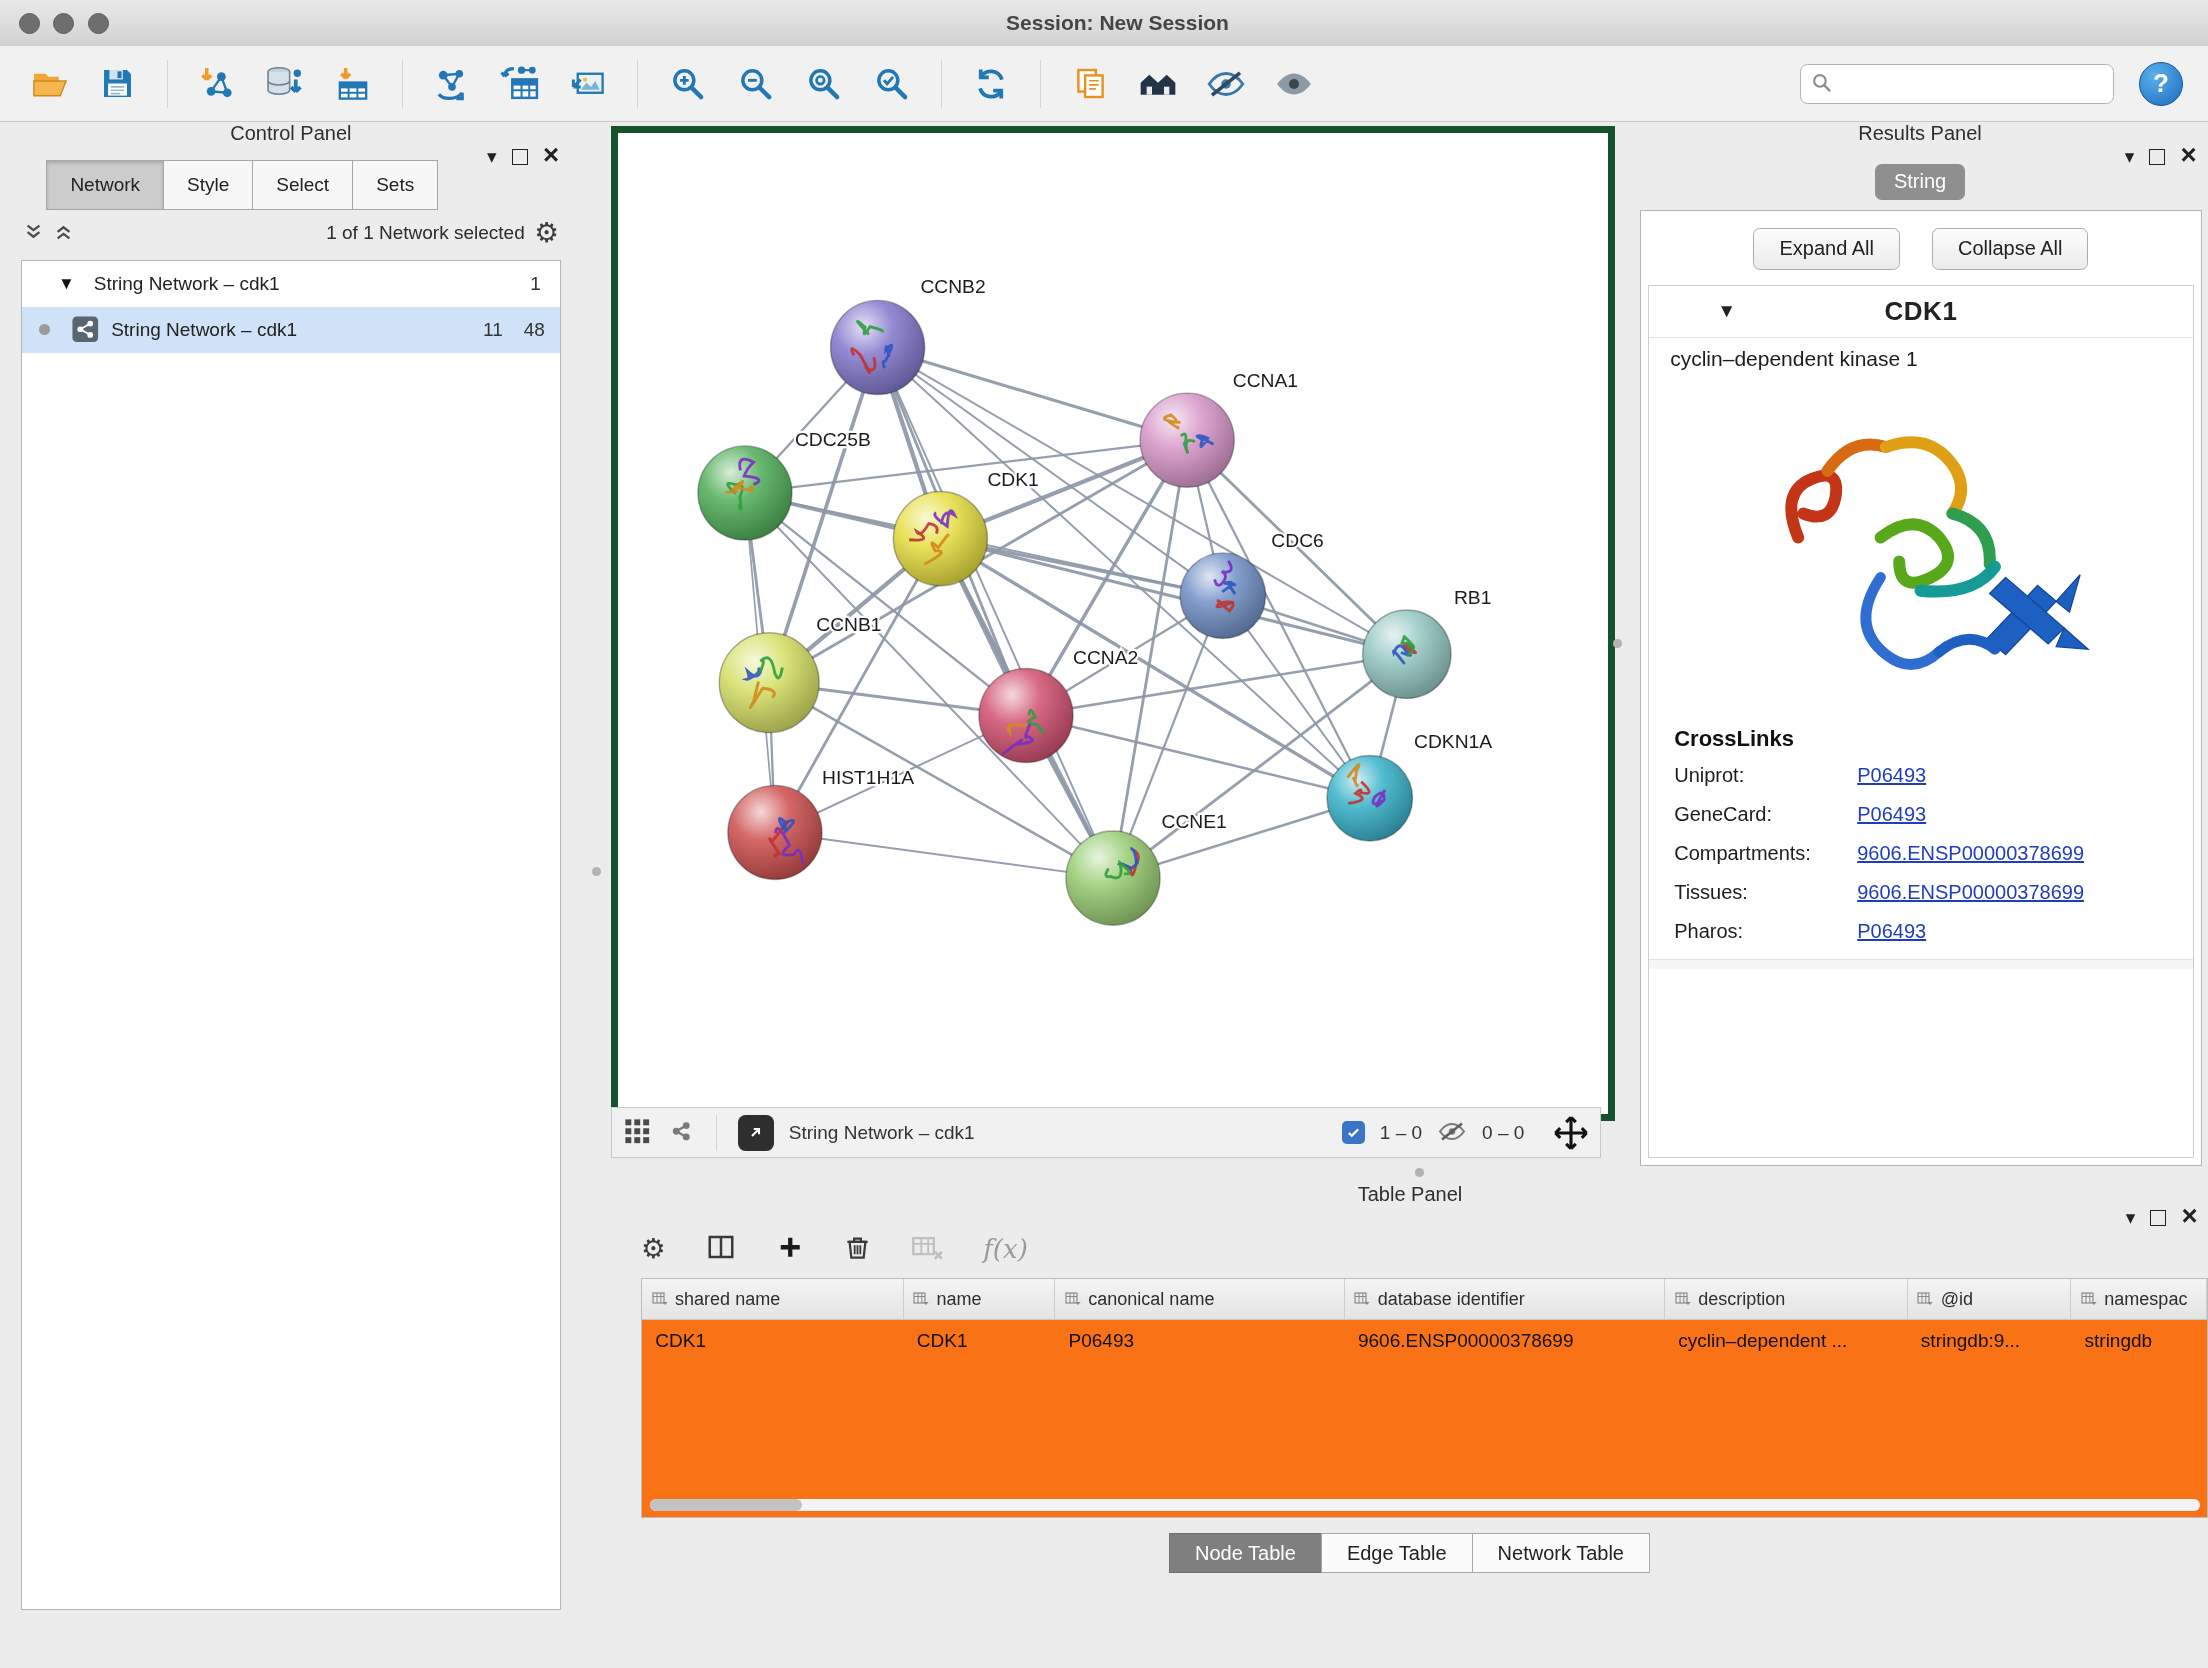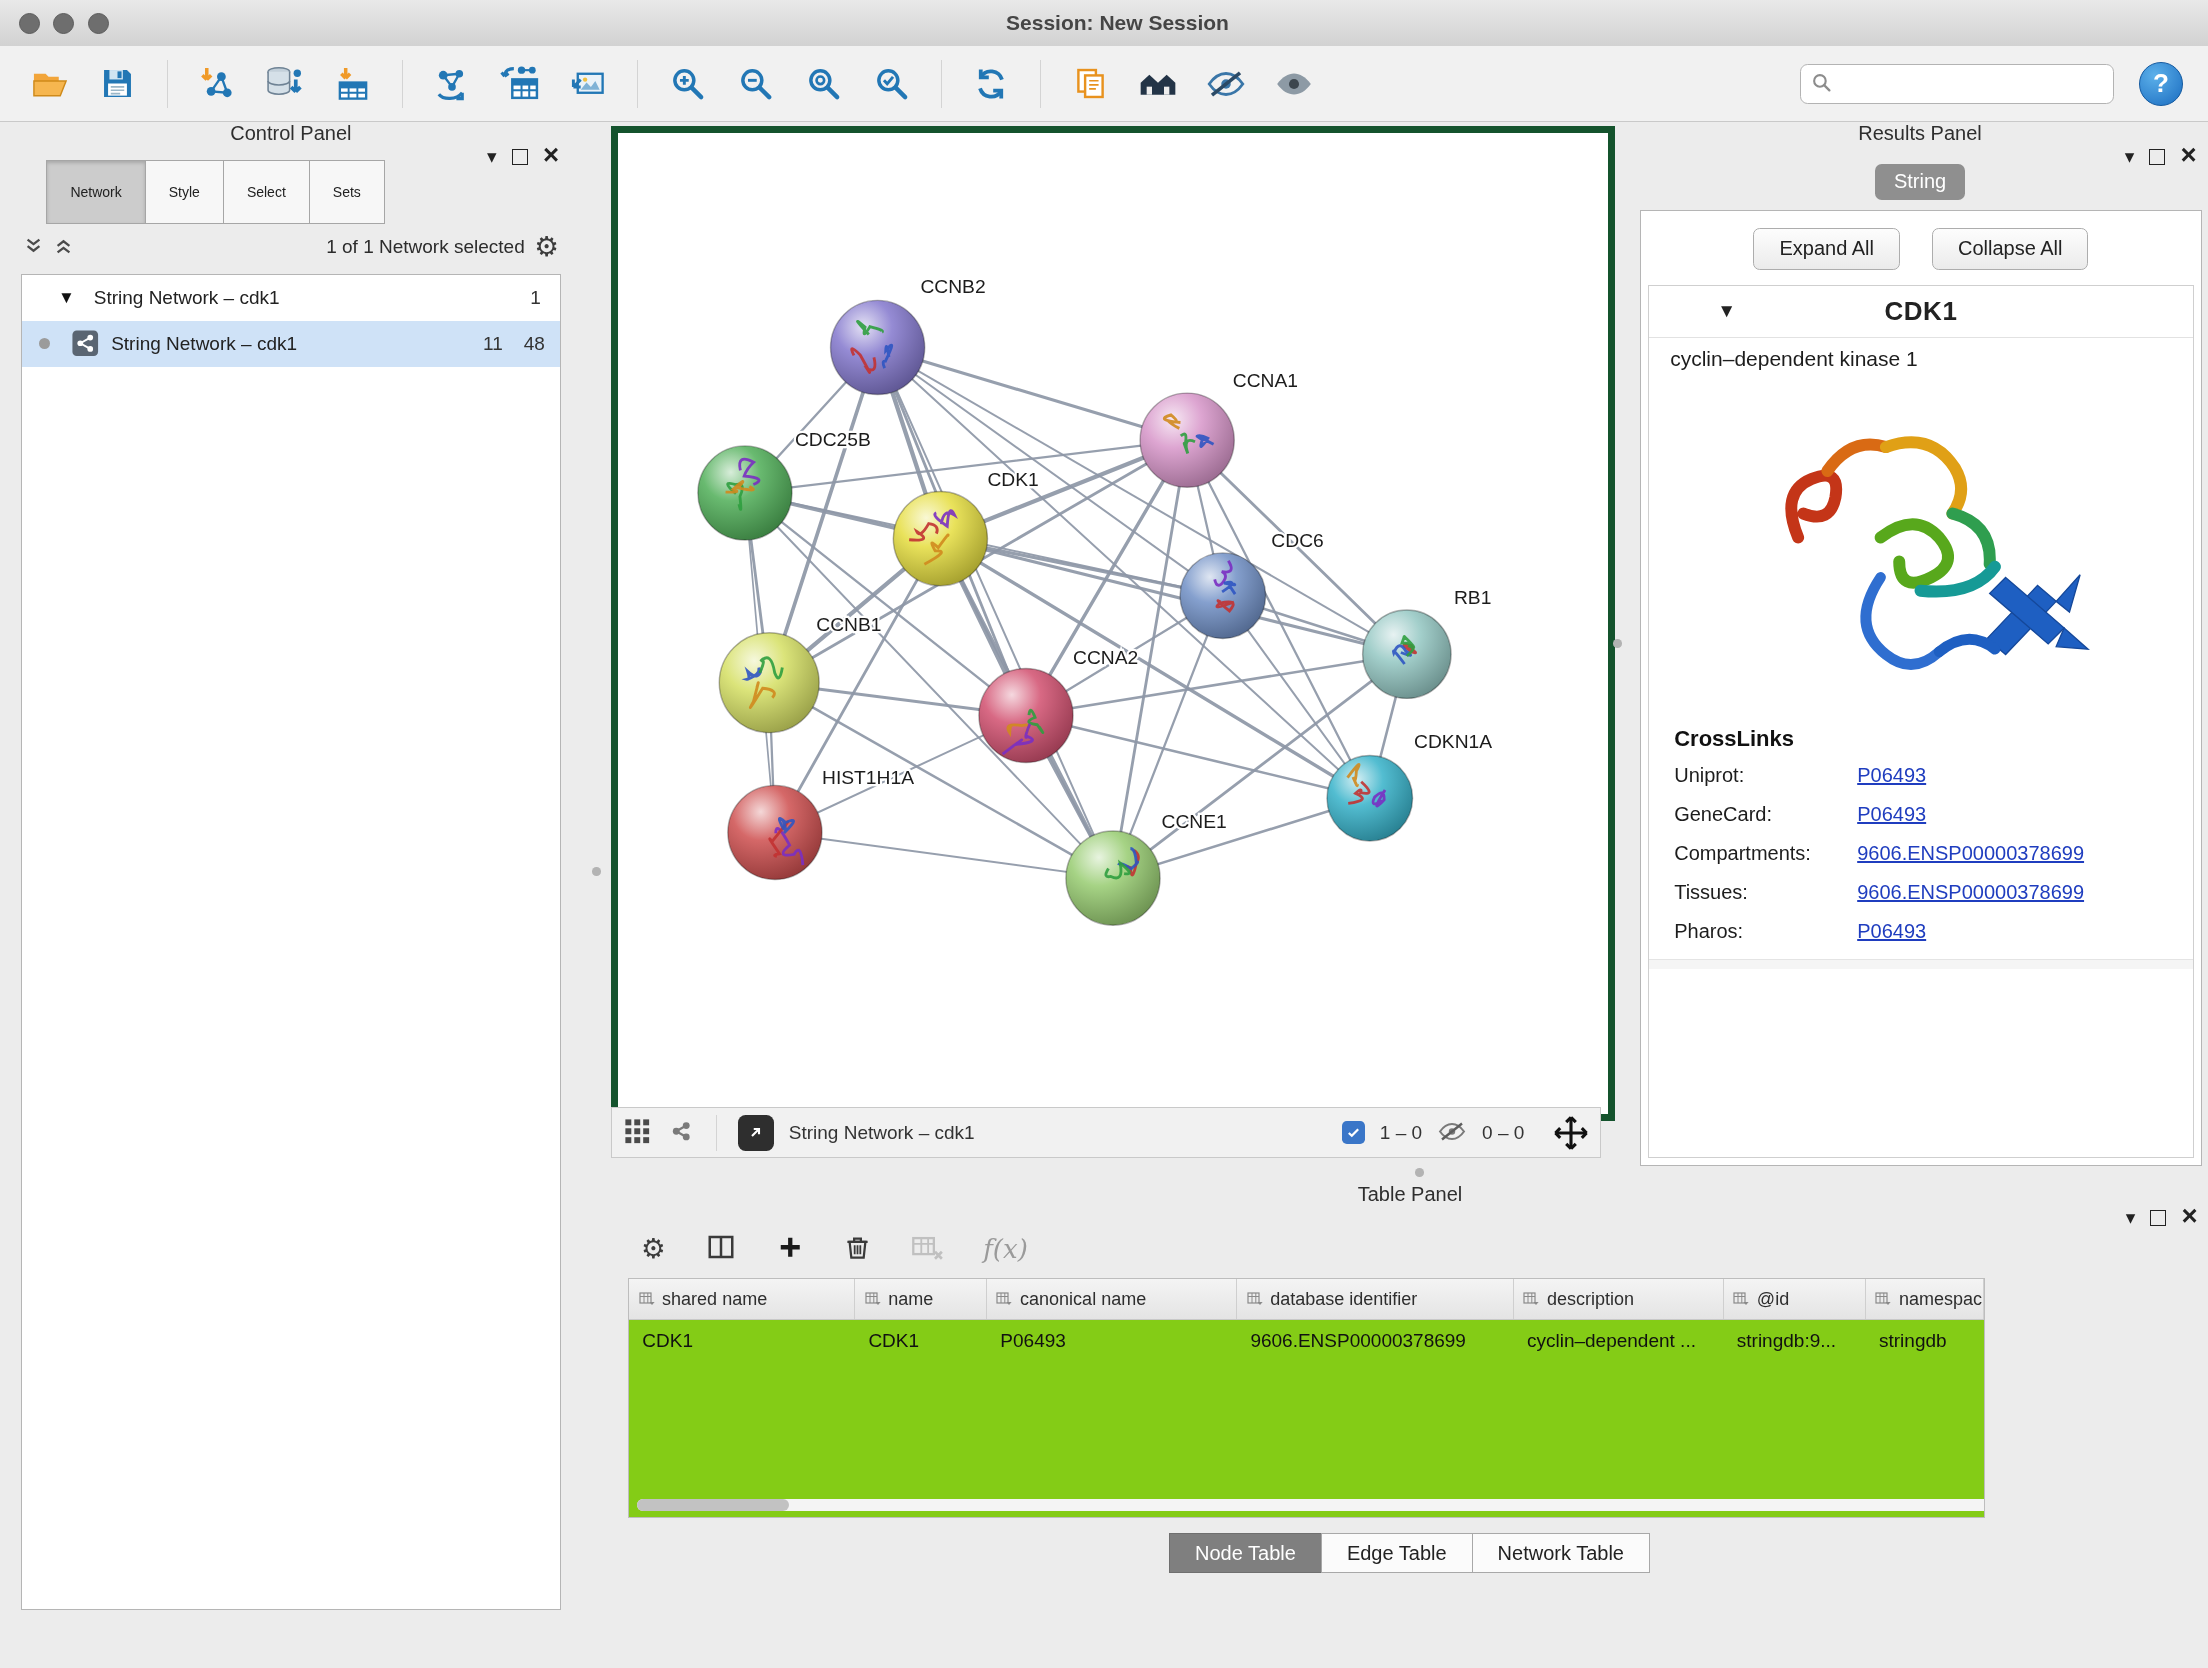--- a/index.html
+++ b/index.html
@@ -26,21 +26,21 @@
   
   .panel-head{display:flex;align-items:center;height:36px;padding:0 11.4px;flex-direction:column;}
   .panel-title{font-size:20px;color:#2e2e2e;}
   .win-ctrls{margin-left:auto;display:flex;align-items:center;gap:15px;}
   .wc-tri{font-size:19px;color:#222;line-height:1;}
   .wc-sq{width:14.3px;height:14.3px;border:1.9px solid #222;display:inline-block;}
   .wc-x{font-size:27.6px;font-weight:bold;color:#222;line-height:1;margin-top:-3.8px;}
   
   #control-panel{position:absolute;left:11.4px;top:122px;width:559px;height:1488px;display:flex;flex-direction:column;}
   #cp-tabs{display:flex;margin:1.9px 0 0 36px;}
-  #cp-tabs .tab{padding:23px 23px;font-size:14px;border:1px solid #a6a6a6;background:#f7f7f7;margin-left:-1px;cursor:pointer;}
+  #cp-tabs .tab{padding:13px 23px;font-size:19px;border:1px solid #a6a6a6;background:#f7f7f7;margin-left:-1px;cursor:pointer;}
   #cp-tabs .tab.sel{background:#cccccc;box-shadow:inset 0 1.9px 3.8px rgba(0,0,0,.18);}
   #cp-status{display:flex;align-items:center;height:46px;padding:0 11.4px;gap:9.5px;}
   #cp-status .mid{flex:1;text-align:right;font-size:19px;color:#2c2c2c;}
   #cp-tree{flex:1;margin:3.8px 9.5px 0 9.5px;background:#fff;border:1px solid #b5b5b5;overflow:hidden;}
   .tree-row{display:flex;align-items:center;height:46px;font-size:19px;}
   .tree-row .exp{margin-left:36px;font-size:17px;color:#111;}
   .tree-row .lbl{margin-left:19px;}
   .tree-row .cnt{margin-left:auto;margin-right:19px;color:#333;}
   .tree-row.child{background:#cfe2f7;}
   .tree-row.child .dot{width:11.4px;height:11.4px;border-radius:50%;background:#9b9b9b;margin-left:17px;}
@@ -74,21 +74,21 @@
   #crosslinks{padding:5.7px 25px 0 25px;}
   #crosslinks h3{font-size:22px;margin:9.5px 0 11.4px 0;color:#111;}
   .cl-row{display:flex;margin-bottom:16px;}
   .cl-label{width:183px;font-size:20px;color:#1d1d1d;}
   .cl-link{font-size:20px;color:#1f3dbf;text-decoration:underline;}
   #rb-hscroll{height:9.5px;border-top:1px solid #e4e4e4;background:#f5f5f5;margin-top:auto;}
   
   #table-panel{position:absolute;left:611px;top:1183px;width:1598px;height:432px;display:flex;flex-direction:column;}
   #tp-toolbar{display:flex;align-items:center;gap:40px;height:59px;padding-left:30px;}
   #tp-toolbar .fx{font-family:"DejaVu Serif",serif;font-style:italic;font-size:26px;color:#9a9a9a;}
-  #tp-table{position:relative;margin-left:17px;width:1357px;height:240px;background:#84cc16;border:1px solid #bdbdbd;box-sizing:border-box;overflow:hidden;}
+  #tp-table{position:relative;margin-left:30px;width:1567px;height:240px;background:#f97316;border:1px solid #bdbdbd;box-sizing:border-box;overflow:hidden;}
   #thead{display:flex;height:40px;background:linear-gradient(#f4f4f4,#e4e4e4);border-bottom:1px solid #c8c8c8;}
   .th{display:flex;align-items:center;gap:7.6px;padding-left:9.5px;font-size:18px;color:#2e2e2e;
     border-right:1px solid #cfcfcf;box-sizing:border-box;overflow:hidden;white-space:nowrap;}
   #tbody .trow{display:flex;height:42px;align-items:center;}
   .td{padding-left:13.3px;font-size:19px;color:#111;box-sizing:border-box;overflow:hidden;white-space:nowrap;}
   .c0{width:262px}.c1{width:152px}.c2{width:290px}.c3{width:321px}.c4{width:243px}.c5{width:164px}.c6{width:136px}
   #hscroll{position:absolute;left:7.6px;bottom:5.7px;width:1550px;height:12.4px;background:#f4f4f4;border-radius:6.7px;}
   #hscroll .thumb{width:152px;height:12.4px;background:#c2c2c2;border-radius:6.7px;}
   #tp-tabs{display:flex;justify-content:center;margin-top:15px;}
   #tp-tabs .tab{padding:7.6px 25px;font-size:20px;border:1px solid #a8a8a8;background:#fbfbfb;margin-left:-1px;cursor:pointer;}

